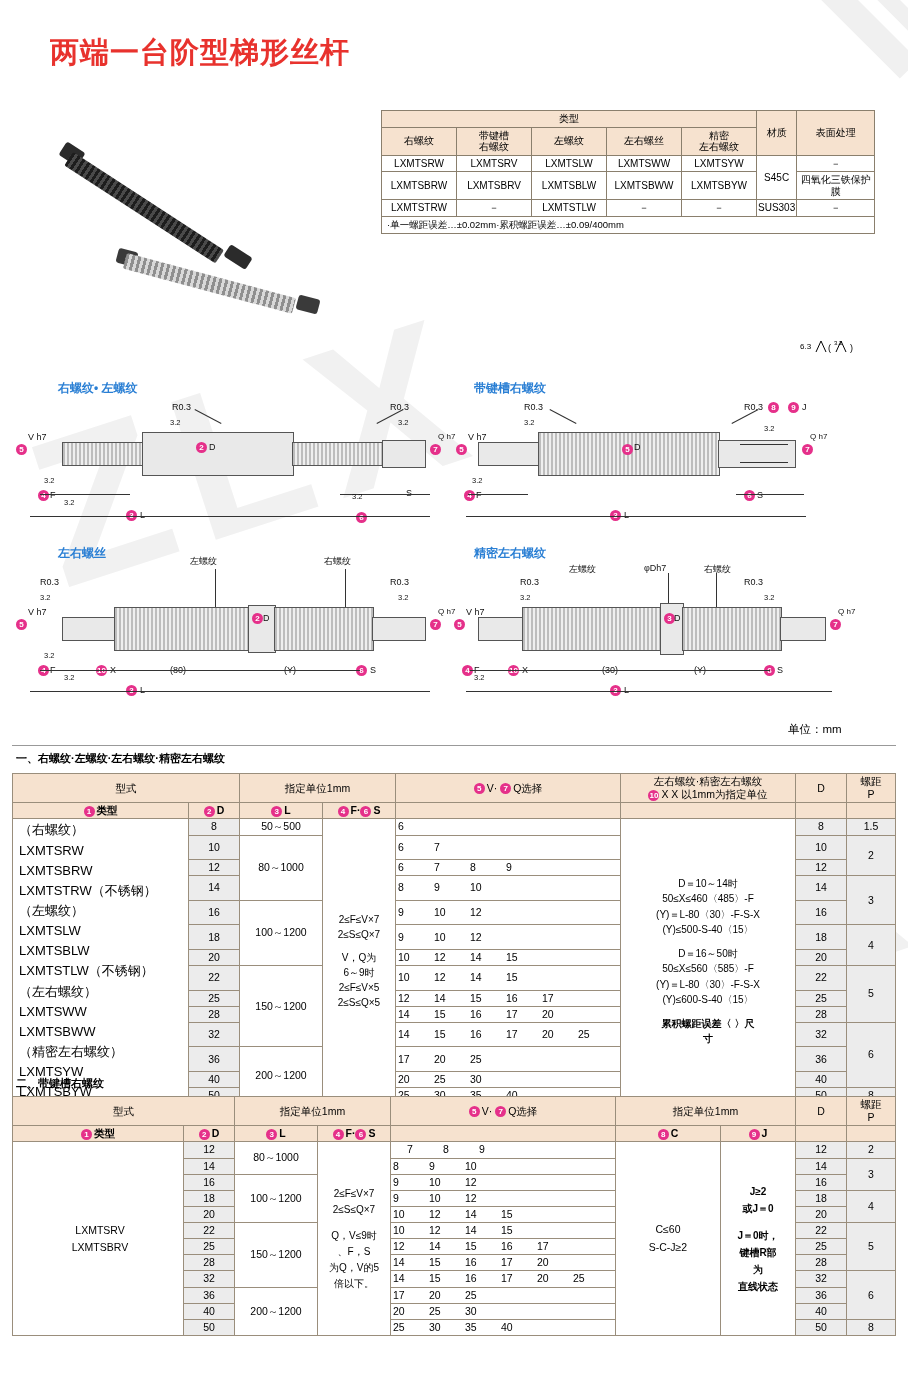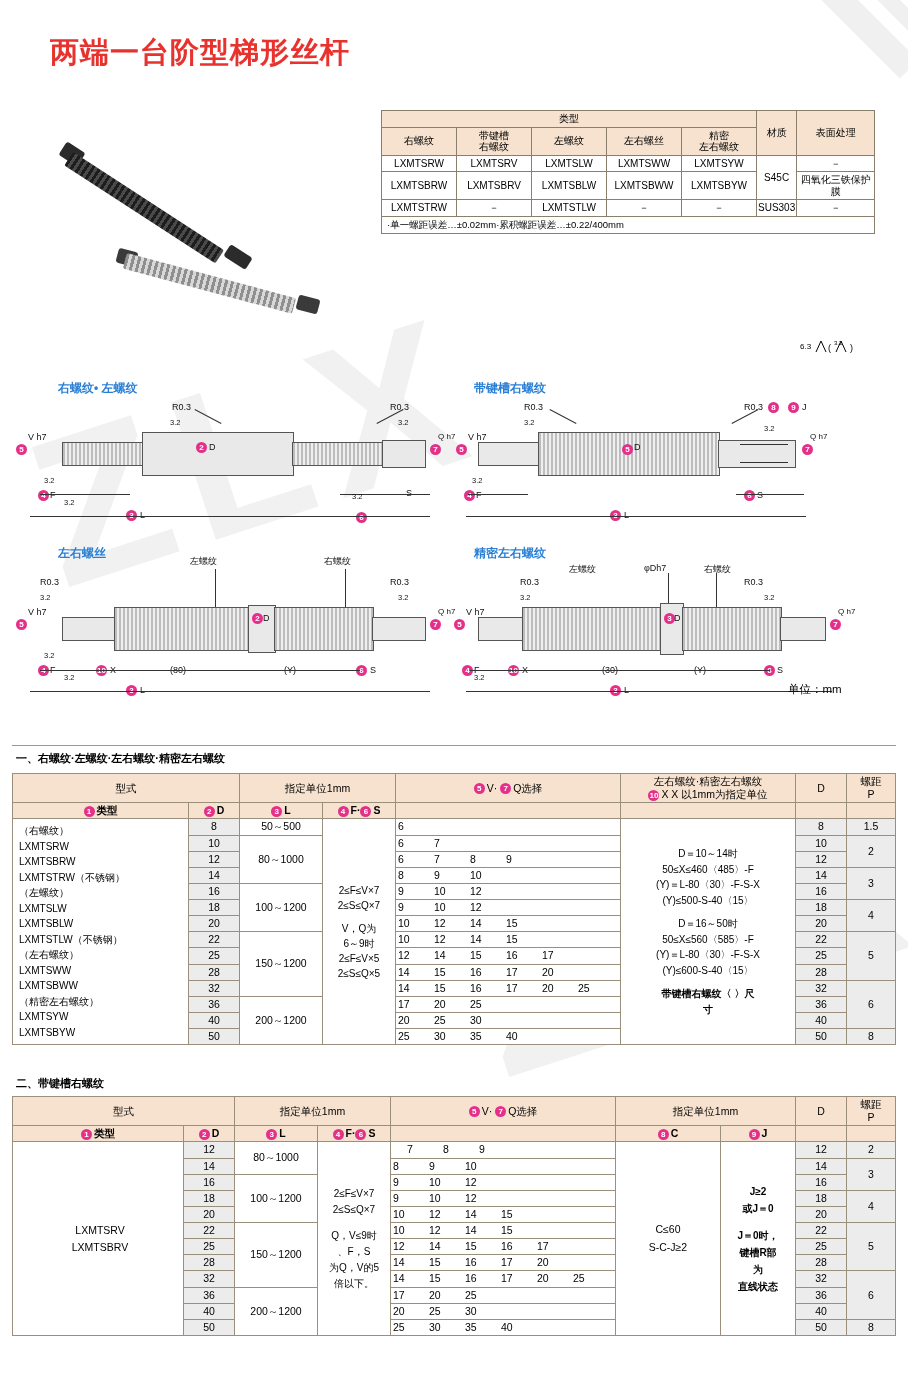--- a/index.html
+++ b/index.html
@@ -99,21 +99,21 @@
   <tr>
     <td>LXMTSTRW</td>
     <td>－</td>
     <td>LXMTSTLW</td>
     <td>－</td>
     <td>－</td>
     <td>SUS303</td>
     <td>－</td>
   </tr>
   <tr>
-    <td class="note" colspan="7">·单一螺距误差…±0.02mm·累积螺距误差…±0.22/400mm</td>
+    <td class="note" colspan="7">·单一螺距误差…±0.02mm·累积螺距误差…±0.09/400mm</td>
   </tr>
 </tbody>
   </table>
 
 <div class="rough" style="left:800px;top:338px;">
   <span style="font-size:8px;">6.3</span>
   <svg width="60" height="18" style="vertical-align:middle;">
       <path d="M2,14 L7,3 L12,14" stroke="#000" fill="none" stroke-width="1"></path>
       <text x="14" y="13" font-size="9" font-family="Liberation Sans">(</text>
       <path d="M22,14 L27,3 L32,14" stroke="#000" fill="none" stroke-width="1"></path>
@@ -255,21 +255,21 @@
   <div class="tx" style="left:323px;top:120px;">S</div>
   <div class="cir" style="left:156px;top:140px;">3</div>
   <div class="tx" style="left:170px;top:140px;">L</div>
   <div class="ln" style="left:12px;top:146px;width:366px;height:1px;"></div>
   <div class="ln" style="left:16px;top:125px;width:300px;height:1px;"></div>
   <div class="txs" style="left:66px;top:48px;">3.2</div>
   <div class="txs" style="left:310px;top:48px;">3.2</div>
   <div class="txs" style="left:20px;top:128px;">3.2</div>
 </div>
 
-<div class="unit" style="left:788px;top:682px;">单位：mm</div>
+<div class="unit" style="left:788px;top:722px;">单位：mm</div>
 <div class="ln" style="left:12px;top:745px;width:884px;height:1px;background:#999;"></div>
 
 <div class="sec" style="left:16px;top:751px;">一、右螺纹·左螺纹·左右螺纹·精密左右螺纹</div>
 
 <table class="t2" style="left:12px;top:773px;width:884px;">
   <tbody>
       <tr>
     <th class="hd" colspan="2" style="width:215px;">型式</th>
     <th class="hd" colspan="2" style="width:145px;">指定单位1mm</th>
     <th class="hd" style="width:220px;"><span class="badge">5</span><span>V·</span>&nbsp;<span class="badge">7</span><span>Q</span><span>选择</span></th>
@@ -288,21 +288,21 @@
     <th class="hd2" style="width:46px;"><span class="badge">2</span><span>D</span></th>
     <th class="hd2" style="width:78px;"><span class="badge">3</span><span>L</span></th>
     <th class="hd2" style="width:68px;"><span class="badge">4</span><span>F·</span><span class="badge">6</span><span>S</span></th>
     <th class="hd2"></th>
     <th class="hd2"></th>
     <th class="hd2"></th>
     <th class="hd2"></th>
   </tr>
 
   <tr>
-    <td class="lf" rowspan="14" style="line-height:1.55;font-size:10px;">
+    <td class="lf" rowspan="14" style="line-height:1.55;font-size:13px;">
       <div>（右螺纹）</div>
           <div>LXMTSRW</div>
           <div>LXMTSBRW</div>
           <div>LXMTSTRW（不锈钢）</div>
           <div>（左螺纹）</div>
           <div>LXMTSLW</div>
           <div>LXMTSBLW</div>
           <div>LXMTSTLW（不锈钢）</div>
           <div>（左右螺纹）</div>
           <div>LXMTSWW</div>
@@ -327,21 +327,21 @@
       <div>D＝10～14时</div>
           <div>50≤X≤460〈485〉-F</div>
           <div>(Y)＝L-80〈30〉-F-S-X</div>
           <div>(Y)≤500-S-40〈15〉</div>
           <div style="height:8px;"></div>
           <div>D＝16～50时</div>
           <div>50≤X≤560〈585〉-F</div>
           <div>(Y)＝L-80〈30〉-F-S-X</div>
           <div>(Y)≤600-S-40〈15〉</div>
           <div style="height:8px;"></div>
-          <div style="font-weight:bold;">带键槽右螺纹〈 〉尺</div>
+          <div style="font-weight:bold;">累积螺距误差〈 〉尺</div>
           <div style="font-weight:bold;">寸</div>
     </td>
     <td class="g">8</td>
     <td class="g" rowspan="1">1.5</td>
   </tr>
 
   <tr>
     <td class="g">10</td>
     <td rowspan="3">80～1000</td>
     <td style="text-align:left;"><span style="display:inline-block;width:36px;">6</span><span style="display:inline-block;width:36px;">7</span></td>

